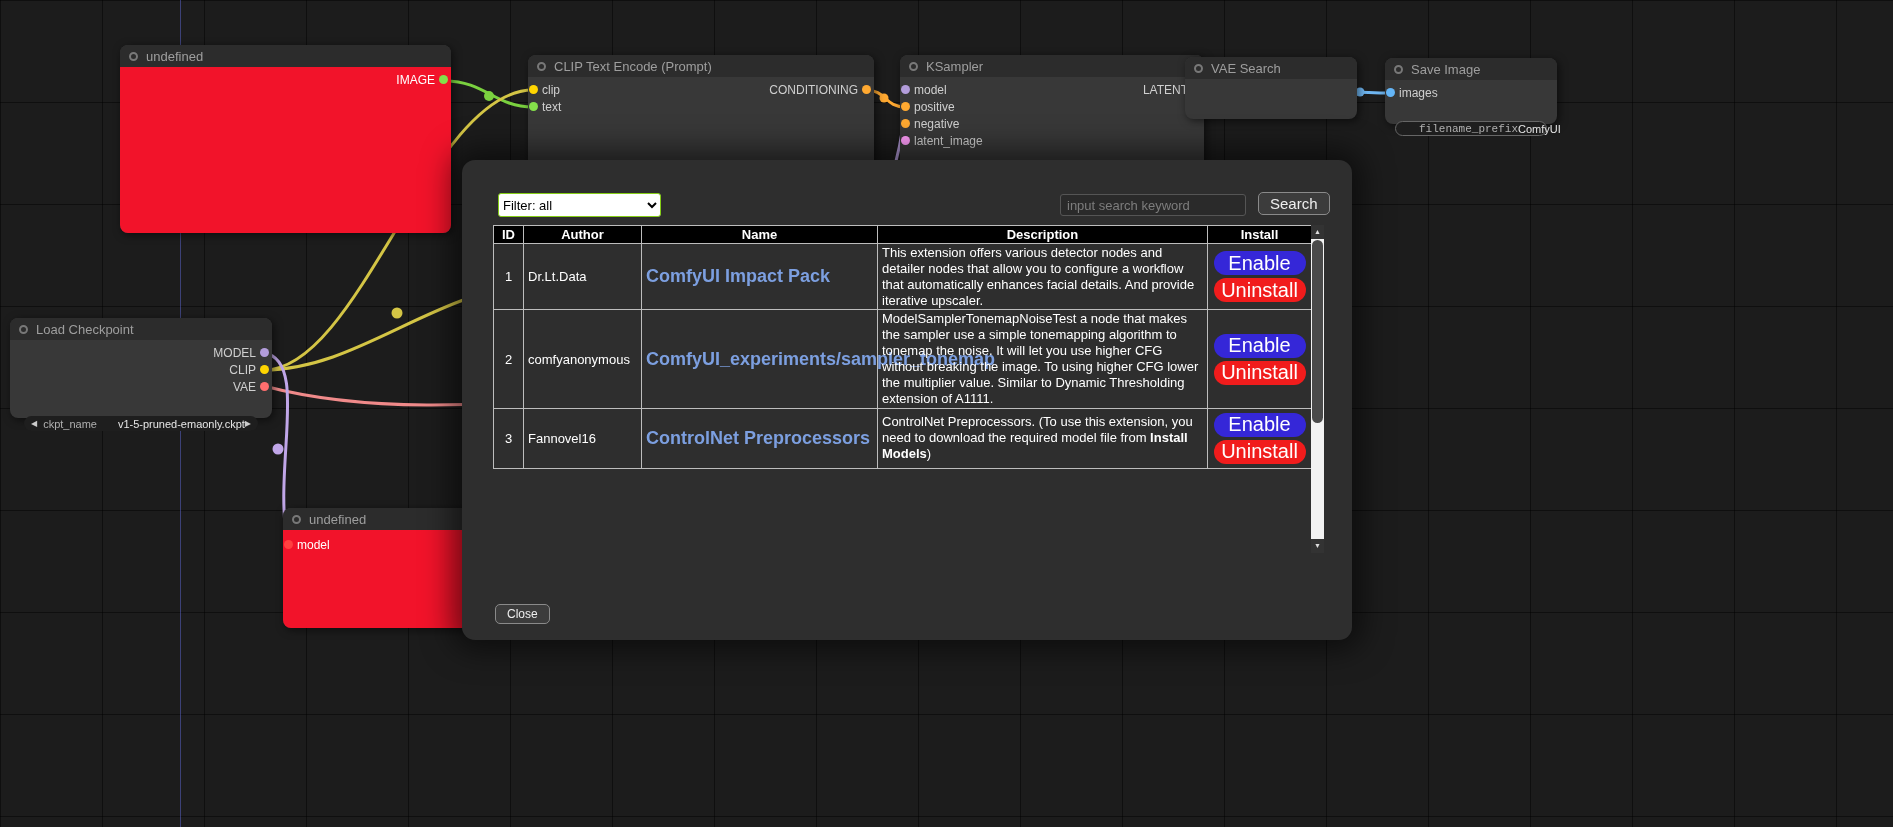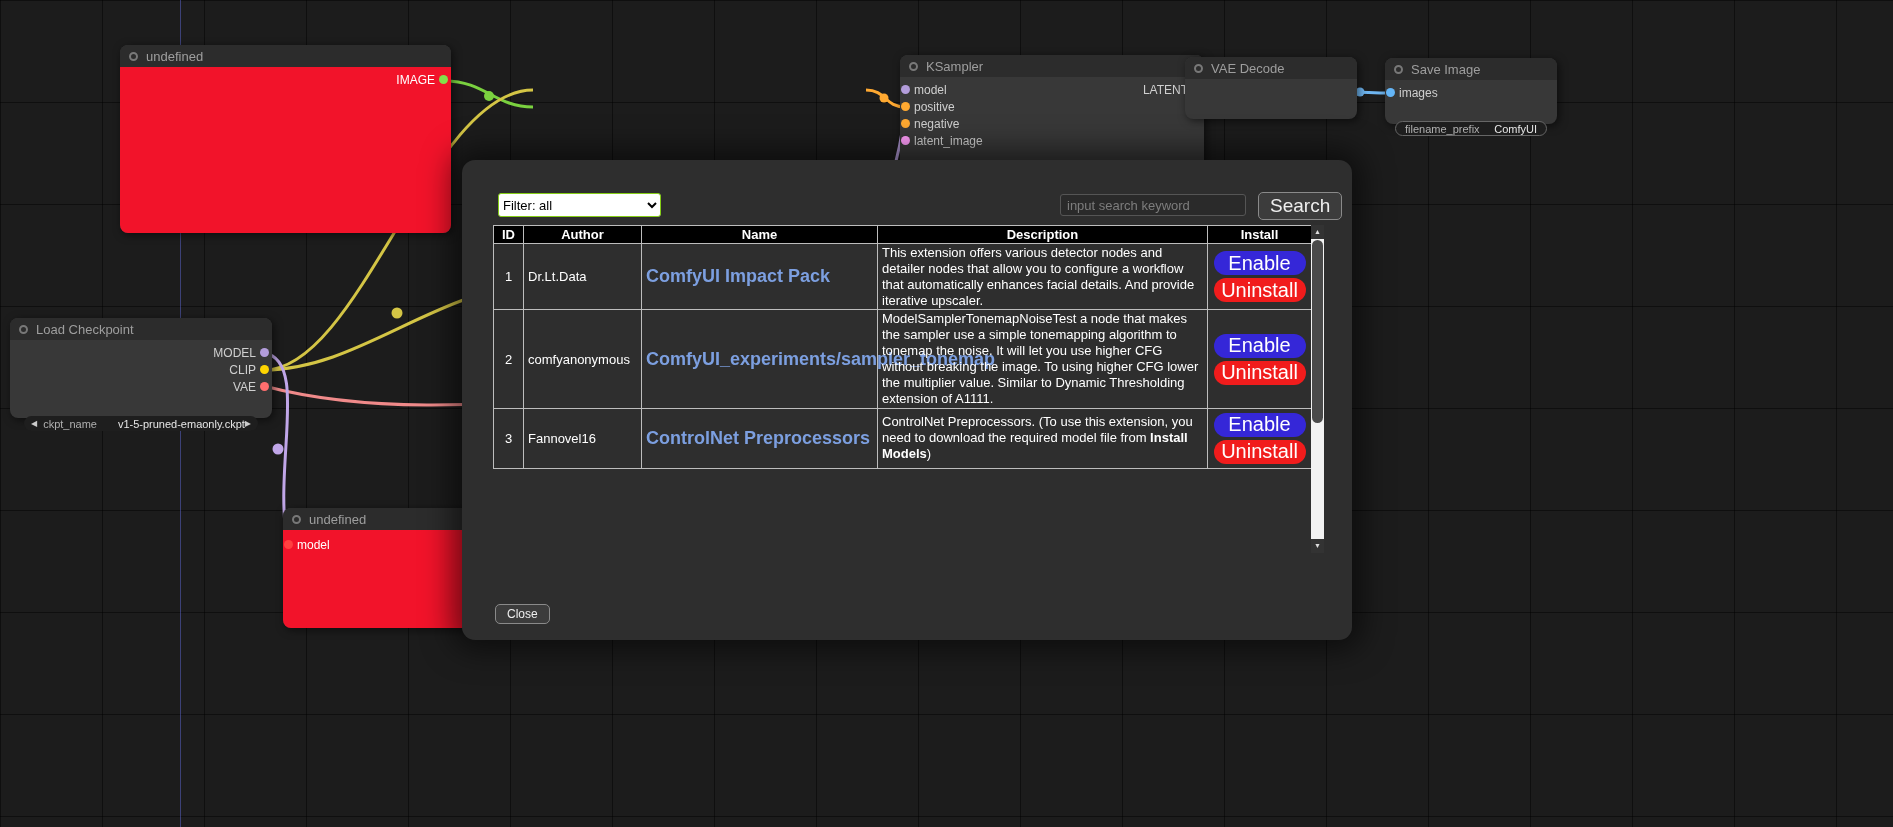--- a/index.html
+++ b/index.html
@@ -36,35 +36,35 @@
   .c-model{background:#b39ddb} .c-latent{background:#ff9cf9} .c-vae{background:#ff6e6e}
   .c-image{background:#64b5f6} .c-red{background:#ff4040}
 
   .widget { position:absolute; left:14px; right:14px; height:15px; background:#1e1e1e;
             border-radius:8px; display:flex; align-items:center; font-size:11px;
             color:#b0b0b0; padding:0 7px; }
   .widget .arr { font-size:8px; color:#cccccc; line-height:15px; }
   .widget .wlabel { margin-left:6px; }
   .widget .wvalue { margin-left:auto; color:#e6e6e6; }
   .widget.noarrow { border:1px solid #666; }
-  .widget.noarrow .wlabel { margin-left:2px; }
+  .widget.noarrow .wlabel { margin-left:16px;font-family:Liberation Mono, monospace; }
   .widget.noarrow .wvalue { margin-right:2px; }
 
   
   .dialog { position:absolute; left:462px; top:160px; width:890px; height:480px; z-index:5;
             background:#2e2e2e; border-radius:13px; box-shadow:0 0 30px 10px rgba(0,0,0,0.55); }
   .filter { position:absolute; left:36px; top:33px; width:163px; height:24px;
             font-size:13px; font-family:inherit; background:#ffffff; color:#000;
             border:1px solid #84cc16; border-radius:3px; }
   .search-input { position:absolute; left:598px; top:34px; width:186px; height:22px;
             background:#2a2a2a; border:1px solid #555; border-radius:3px;
             color:#cccccc; font-size:13px; font-family:inherit; padding:0 6px; }
   .search-input::placeholder { color:#7d7d7d; }
   .push-btn { background:#3c3c3c; border:1px solid #8a8a8a; border-radius:5px;
-            color:#eeeeee; font-size:19px; font-family:inherit; padding:2px 11px; cursor:pointer; }
+            color:#eeeeee; font-size:15px; font-family:inherit; padding:2px 11px; cursor:pointer; }
   .search-btn { position:absolute; left:796px; top:32px; }
   .close-btn { position:absolute; left:33px; top:444px; font-size:12px; }
 
   .ext-table { position:absolute; left:31px; top:65px; width:818px;
                border-collapse:collapse; table-layout:fixed; color:#ffffff; }
   .ext-table th { background:#000000; color:#fff; font-weight:bold; font-size:13px;
                   height:18px; padding:0; border:1px solid #bdbdbd; text-align:center; }
   .ext-table td { border:1px solid #bdbdbd; padding:1px 4px; vertical-align:middle; font-size:13px; }
   .td-id { text-align:center; }
   .td-author { padding-left:6px; }
@@ -127,20 +127,38 @@
       <span class="ttext">undefined</span>
     </div>
     <div class="node-body red" style="height:166px;">
       <div class="slot red-slot">
         <span class="out-label">IMAGE</span>
         <span class="dot d-out c-string"></span>
       </div>
     </div>
   </div>
 
+  <div class="node" style="left:528px; top:55px; width:346px; height:140px;">
+    <div class="node-title">
+      <span class="tdot"></span>
+      <span class="ttext">CLIP Text Encode (Prompt)</span>
+    </div>
+    <div class="node-body">
+      <div class="slot both">
+        <span class="in-label">clip</span>
+        <span class="out-label">CONDITIONING</span>
+        <span class="dot d-in c-clip"></span>
+        <span class="dot d-out c-cond"></span>
+      </div>
+      <div class="slot">
+        <span class="in-label">text</span>
+        <span class="dot d-in c-string"></span>
+      </div>
+    </div>
+  </div>
 
   <div class="node" style="left:900px; top:55px; width:304px; height:130px;">
     <div class="node-title">
       <span class="tdot"></span>
       <span class="ttext">KSampler</span>
     </div>
     <div class="node-body">
       <div class="slot both">
         <span class="in-label">model</span>
         <span class="out-label">LATENT</span>
@@ -164,21 +182,21 @@
         <span class="wlabel">seed</span>
         <span class="wvalue">156680208700286</span>
         <span class="arr">▶</span>
       </div>
     </div>
   </div>
 
   <div class="node" style="left:1185px; top:57px; width:172px; height:62px;">
     <div class="node-title">
       <span class="tdot"></span>
-      <span class="ttext">VAE Decode</span>
+      <span class="ttext">VAE Search</span>
     </div>
   </div>
 
   <div class="node" style="left:1385px; top:58px; width:172px; height:66px;">
     <div class="node-title">
       <span class="tdot"></span>
       <span class="ttext">Save Image</span>
     </div>
     <div class="node-body">
       <div class="slot">

